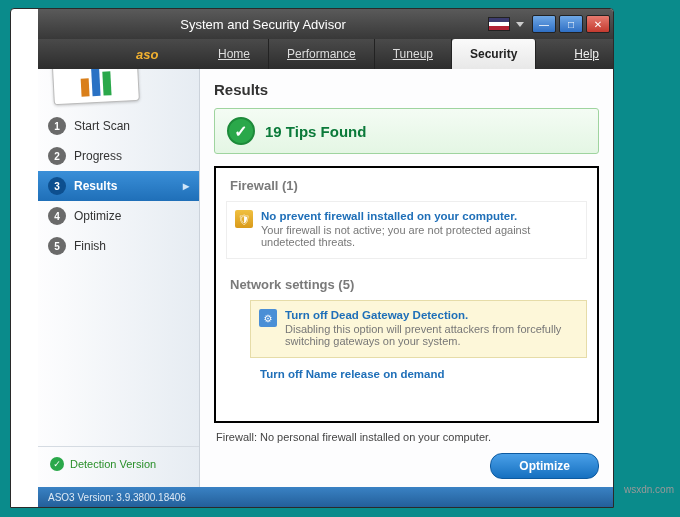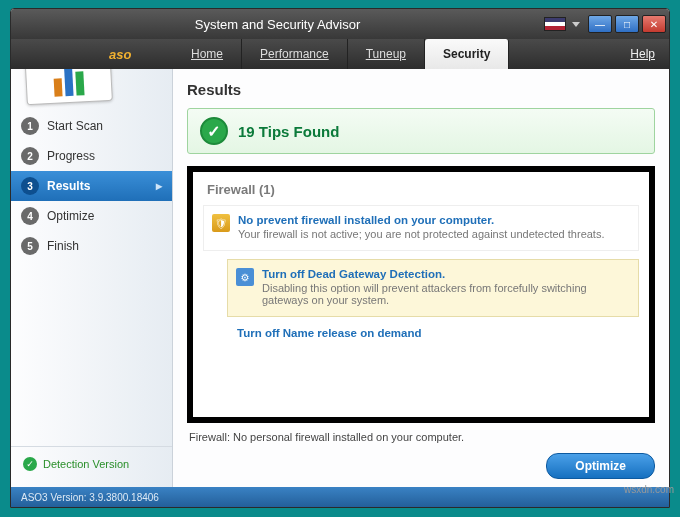--- a/index.html
+++ b/index.html
@@ -1,17 +1,17 @@
 <!DOCTYPE html>
 <html><head>
 <meta charset="utf-8">
 <style>
   * { box-sizing: border-box; margin: 0; padding: 0; font-family: "Segoe UI", Tahoma, sans-serif; }
   body { background: #0a8b8b; width: 680px; height: 517px; overflow: hidden; font-size: 12px; }
-  .window { position: absolute; left: 10px; top: 8px; width: 660px; height: 500px; background: #fff; border: 1px solid #2a2a2a; border-radius: 4px 4px 0 0; overflow: hidden; display:flex; flex-direction:column;}
+  .window { position: absolute; left: 10px; top: 8px; width: 604px; height: 500px; background: #fff; border: 1px solid #2a2a2a; border-radius: 4px 4px 0 0; overflow: hidden; display:flex; flex-direction:column;padding-left:27px;}
   
   
   .titlebar { height: 30px; background: linear-gradient(#5a5a5a,#383838); display:flex; align-items:center; color:#fff; font-size:13px; position:relative;}
   .titlebar .title { flex:1; text-align:center; }
   .flag { width:22px; height:14px; background: linear-gradient(to bottom, #3c3b6e 33%, #fff 33%, #fff 66%, #b22234 66%); margin-right:6px; border:1px solid #222;}
   .flag-arrow { width:0;height:0;border-left:4px solid transparent;border-right:4px solid transparent;border-top:5px solid #ccc;margin-right:8px;}
   .winbtn { width:24px; height:18px; margin-right:3px; border:1px solid #222; border-radius:2px; display:flex;align-items:center;justify-content:center;font-size:10px;color:#fff;}
   .winbtn.min { background: linear-gradient(#6fa8e6,#2f6fc4);}
   .winbtn.max { background: linear-gradient(#6fa8e6,#2f6fc4);}
   .winbtn.close { background: linear-gradient(#e67a6f,#c43a2f);}
@@ -46,21 +46,21 @@
   .check-circle { width:14px;height:14px;border-radius:50%;background:#2aa84a;display:flex;align-items:center;justify-content:center;color:#fff;font-size:9px;}
   .updates { color:#1f6fb8; text-decoration:underline; cursor:pointer;}
   
   
   .main { flex:1; display:flex; flex-direction:column; padding:12px 14px 6px 14px; background:#fdfdfe; position:relative;}
   .main h2 { font-size:15px; color:#333; font-weight:bold; margin-bottom:10px;}
   .tips-banner { border:1px solid #9fd49f; background: linear-gradient(#f4fcf4,#e4f6e4); border-radius:3px; padding:8px 12px; display:flex; align-items:center; gap:10px; margin-bottom:12px;}
   .big-check { width:28px;height:28px;border-radius:50%;background:#2aa84a;border:2px solid #1d8a3a;display:flex;align-items:center;justify-content:center;color:#fff;font-size:16px;font-weight:bold;}
   .tips-banner .text { color:#0b7a3a; font-size:15px; font-weight:bold;}
   
-  .results-box { flex:1; border:6px solid #000000; background:#fff; overflow-y:auto; padding:0; position:relative;}
+  .results-box { flex:1; border:2px solid #000000; background:#fff; overflow-y:auto; padding:0; position:relative;}
   .scroll-inner{ padding:0;}
   .section-head { padding:10px 14px 8px; color:#7a7a7a; font-weight:bold; font-size:13px;}
   .item { margin:0 10px 8px; border:1px solid #e6e6d0; background:#fafaf0; padding:8px 10px 10px 34px; position:relative; font-size:11px;}
   .item.plain{ background:#fff; border:1px solid #eee;}
   .item.highlight{ background:#fdf7d9; border:1px solid #e6dca8;}
   .item .icon { position:absolute; left:8px; top:8px; width:18px;height:18px; background:#4a8fd6; border-radius:2px; display:flex;align-items:center;justify-content:center;color:#fff;font-size:10px;}
   .item .icon.shield{ background: linear-gradient(#f0c040,#d99a1a);}
   .item-title { color:#1f6fb8; font-weight:bold; font-size:11.5px;}
   .item-desc { color:#777; font-size:11px; margin-top:2px;}
   .item-wrap { position:relative; padding-left:24px; margin:0 10px;}
@@ -153,20 +153,21 @@
 
       <div class="results-box">
         <div class="scroll-inner">
           <div class="section-head">Firewall   (1)</div>
           <div class="item plain">
             <div class="icon shield">🛡</div>
             <div class="item-title">No prevent firewall installed on your computer.</div>
             <div class="item-desc">Your firewall is not active; you are not protected against undetected threats.</div>
           </div>
 
+          <div class="section-head">Network settings   (5)</div>
           <div class="item-wrap">
 
             <div class="item highlight">
               <div class="icon">⚙</div>
               <div class="item-title">Turn off Dead Gateway Detection.</div>
               <div class="item-desc">Disabling this option will prevent attackers from forcefully switching gateways on your system.</div>
             </div>
           </div>
           <div class="truncated">Turn off Name release on demand</div>
         </div>

